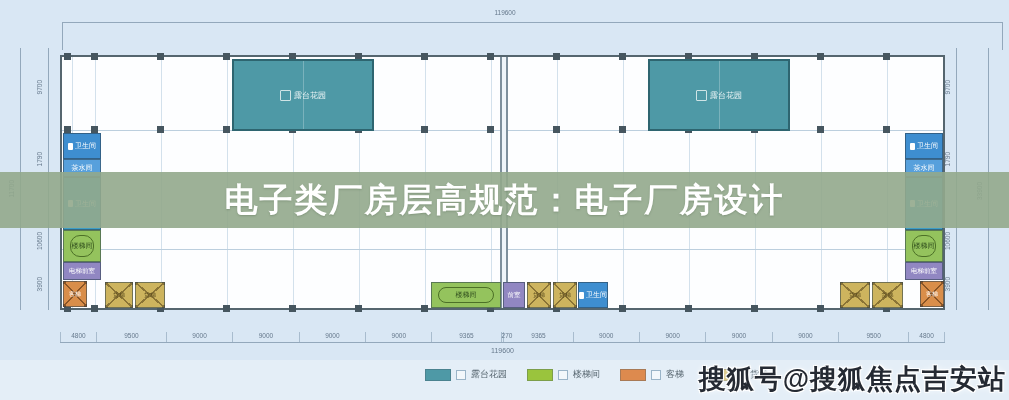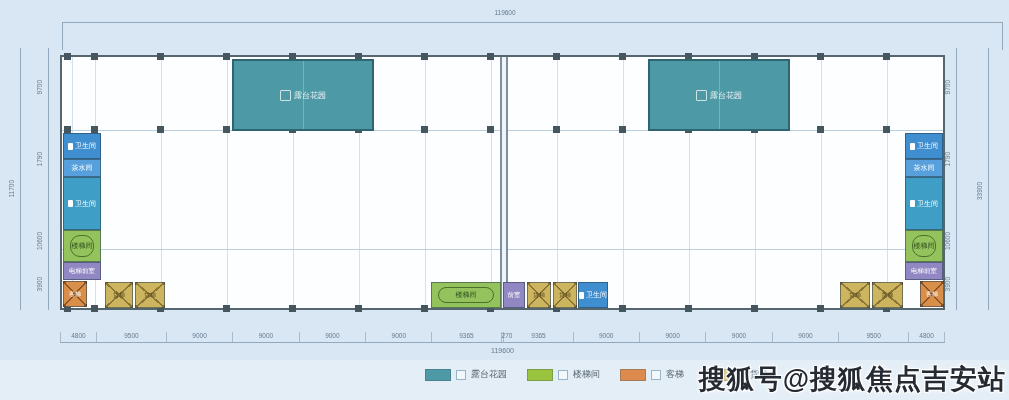--- a/index.html
+++ b/index.html
@@ -230,16 +230,19 @@
       <span class="legend-icon"></span>
       <span class="legend-label">客梯</span>
     </div>
     <div class="legend-item">
       <span class="legend-swatch sw-freight"></span>
       <span class="legend-icon"></span>
       <span class="legend-label">货梯</span>
     </div>
   </div>
 
+  <div class="banner">
+    <h1>电子类厂房层高规范：电子厂房设计</h1>
+  </div>
 
   <div class="watermark">搜狐号@搜狐焦点吉安站</div>
 
 </div>
 
 </body></html>

